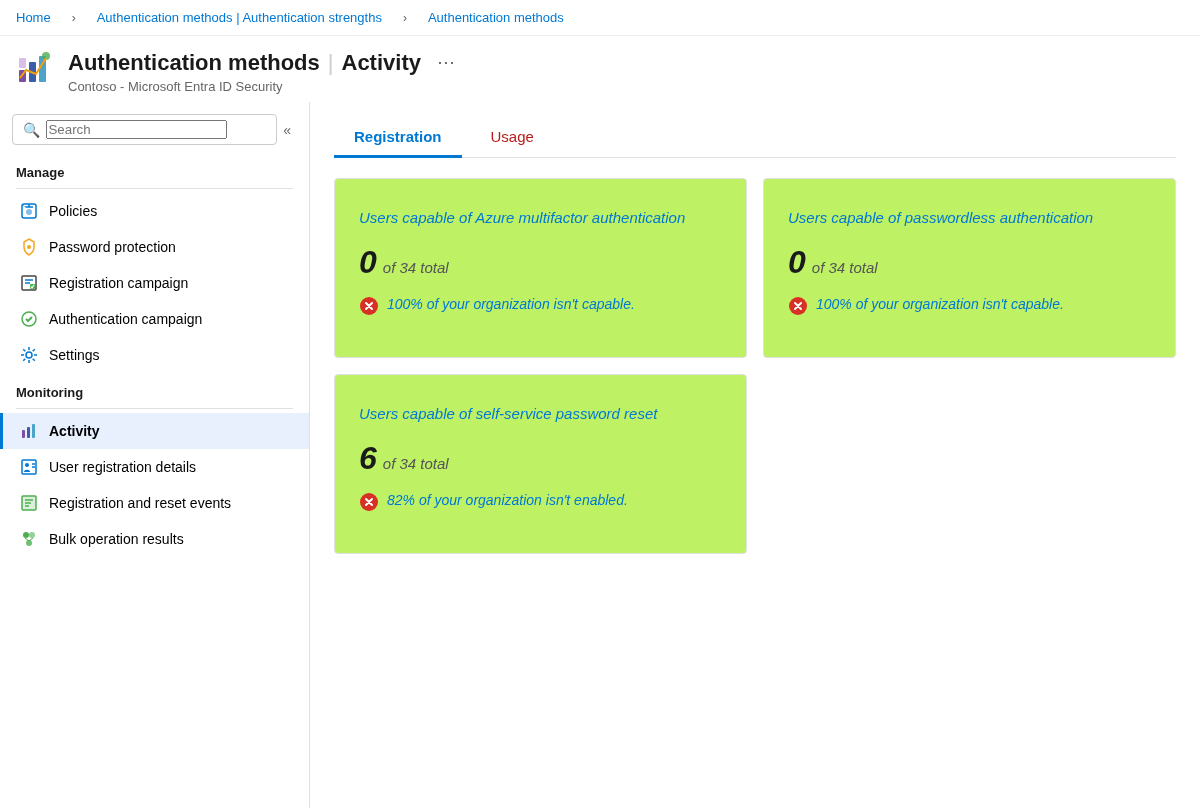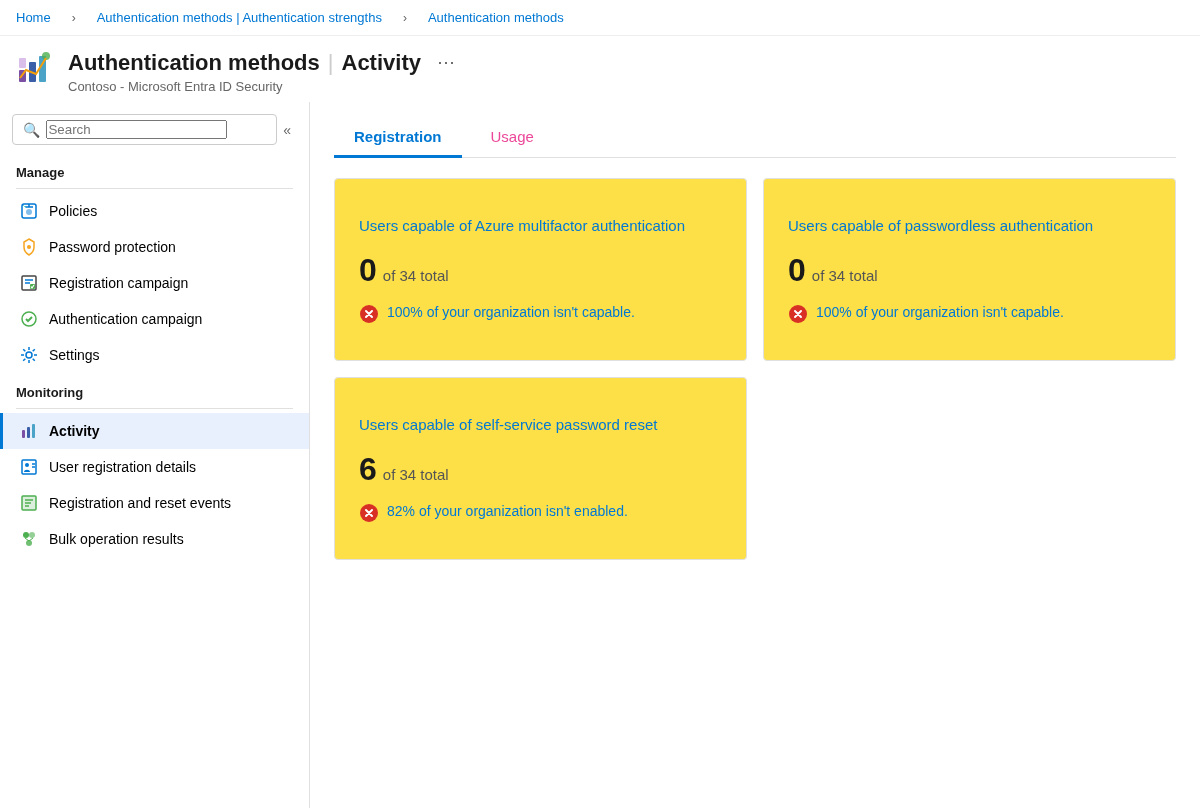--- a/index.html
+++ b/index.html
@@ -64,30 +64,30 @@
     }
     .nav-item.active { background: #e8f0fe; border-left: 3px solid #0078d4; font-weight: 600; }
     .nav-item-icon { width: 20px; height: 20px; flex-shrink: 0; display: flex; align-items: center; justify-content: center; }
 
     
     .content { flex: 1; padding: 16px 24px; overflow-y: auto; }
 
     
     .tabs { display: flex; gap: 9px; border-bottom: 1px solid #e0e0e0; margin-bottom: 20px; }
     .tab {
-      padding: 10px 20px; cursor: pointer; font-size: 15px; color: #ec4899;
+      padding: 10px 20px; cursor: pointer; font-size: 15px; color: #b91c1c;
       border-bottom: 3px solid transparent; margin-bottom: -1px;
     }
     .tab.active { color: #0078d4; border-bottom: 3px solid #0078d4; font-weight: 600; }
 
     
     .cards-grid { display: grid; grid-template-columns: 1fr 1fr; gap: 16px; }
     .card {
-      border: 1px solid #e0e0e0; border-radius: 4px; padding: 36px 24px;
-      background: #fde047; min-height: 180px;
+      border: 1px solid #e0e0e0; border-radius: 4px; padding: 28px 24px;
+      background: #bef264; min-height: 180px; font-style: italic;
     }
     .card-title { color: #0078d4; font-size: 15px; margin-bottom: 16px; line-height: 1.4; cursor: pointer; }
     .card-count { display: flex; align-items: baseline; gap: 6px; margin-bottom: 14px; }
     .card-count-num { font-size: 32px; font-weight: 700; color: #1a1a1a; }
     .card-count-text { font-size: 15px; color: #555; }
     .card-status { display: flex; align-items: flex-start; gap: 8px; margin-top: 13px; }
     .status-icon { width: 20px; height: 20px; flex-shrink: 0; margin-top: 1px; }
     .status-text { color: #0078d4; font-size: 14px; line-height: 1.4; }
   </style>
 </head>

